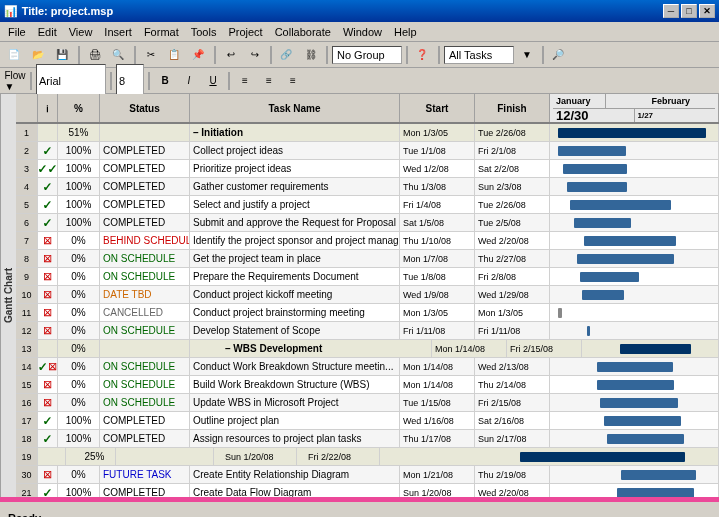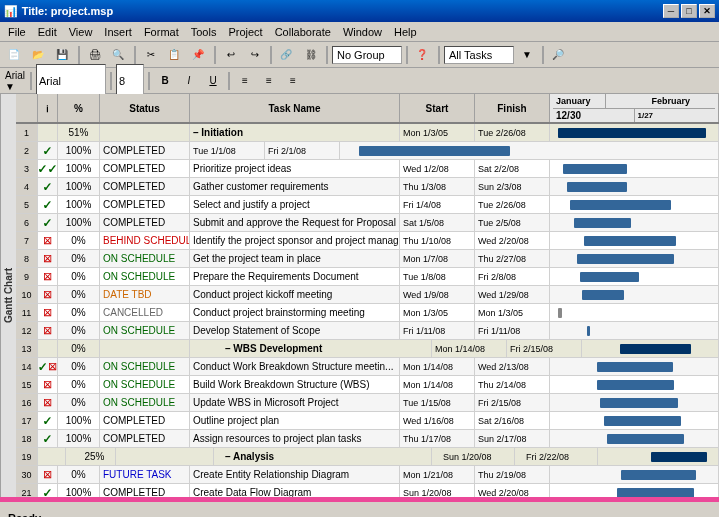--- a/index.html
+++ b/index.html
@@ -268,21 +268,21 @@
   <div class="tb-btn">❓</div>
   <div class="tb-sep"></div>
   <div class="tb-group-box">All Tasks</div>
   <div class="tb-btn">▼</div>
   <div class="tb-sep"></div>
   <div class="tb-btn">🔎</div>
 </div>
 
 <div class="format-bar">
   <div class="tb-btn">
-    <span style="font-size:10px;">Arial ▼</span>
+    <span style="font-size:10px;">Flow ▼</span>
   </div>
   <div class="tb-sep"></div>
   <input class="fmt-input" value="Arial" style="width: 70px;">
   <div class="tb-sep"></div>
   <input class="fmt-input" value="8" style="width: 28px;">
   <div class="tb-sep"></div>
   <div class="tb-btn">
       <b>B</b>
     </div>
   <div class="tb-btn">
@@ -323,21 +323,21 @@
       <div class="col-header finish">
         <span>Finish</span>
       </div>
       <div class="col-header gantt-chart">
         <div style="display:flex;flex-direction:column;width:100%;">
           <div style="display:flex; border-bottom:1px solid #a0a0a0; height:15px;">
             <div style="flex:1;font-size:9px;font-weight:bold;padding:0 3px;border-right:1px solid #a0a0a0;display:flex;align-items:center;">January</div>
             <div style="flex:1;font-size:9px;font-weight:bold;padding:0 18px;display:flex;align-items:center;margin-left:28px;">February</div>
           </div>
           <div style="display:flex;height:13px;">
-            <div style="flex:1;font-size:10px;padding:0 3px;border-right:1px solid #a0a0a0;display:flex;align-items:center;">12/30</div>
+            <div style="flex:1;font-size:13px;padding:0 3px;border-right:1px solid #a0a0a0;display:flex;align-items:center;">12/30</div>
             <div style="flex:1;font-size:8px;padding:0 3px;display:flex;align-items:center;">1/27</div>
           </div>
         </div>
       </div>
     </div>
 
     <div class="data-rows" id="data-rows-container">
     <div class="data-row" style="background: rgb(232, 232, 216);">
     <div class="cell row-num">1</div>
     <div class="cell indicator"></div>
@@ -350,20 +350,21 @@
             <div class="gantt-bar bar-dark" style="left:5%;width:88%;"></div>
           </div>
   </div>
         <div class="data-row" style="background: rgb(245, 245, 245);">
     <div class="cell row-num">2</div>
     <div class="cell indicator">
             <span class="check-green">✓</span>
           </div>
     <div class="cell percent">100%</div>
     <div class="cell status status-completed">COMPLETED</div>
+    <div class="cell task-name" style="">Collect project ideas</div>
     <div class="cell start">Tue 1/1/08</div>
     <div class="cell finish">Fri 2/1/08</div>
     <div class="cell gantt">
             <div class="gantt-bar bar-blue" style="left:5%;width:40%;"></div>
           </div>
   </div>
         <div class="data-row" style="background: rgb(255, 255, 255);">
     <div class="cell row-num">3</div>
     <div class="cell indicator">
             <span class="check-green">✓✓</span>
@@ -584,21 +585,20 @@
     <div class="cell finish">Sun 2/17/08</div>
     <div class="cell gantt">
             <div class="gantt-bar bar-blue" style="left:34%;width:46%;"></div>
           </div>
   </div>
         <div class="data-row" style="background: rgb(232, 232, 216); gap: 8px;">
     <div class="cell row-num">19</div>
     <div class="cell indicator"></div>
     <div class="cell percent">25%</div>
     <div class="cell status "></div>
-    <div class="cell task-name" style="font-weight:bold;">– Analysis</div>
     <div class="cell start">Sun 1/20/08</div>
     <div class="cell finish">Fri 2/22/08</div>
     <div class="cell gantt">
             <div class="gantt-bar bar-dark" style="left:40%;width:50%;"></div>
           </div>
   </div>
         <div class="data-row" style="background: rgb(245, 245, 245);">
     <div class="cell row-num">30</div>
     <div class="cell indicator">
             <span class="flag-red">⊠</span>

